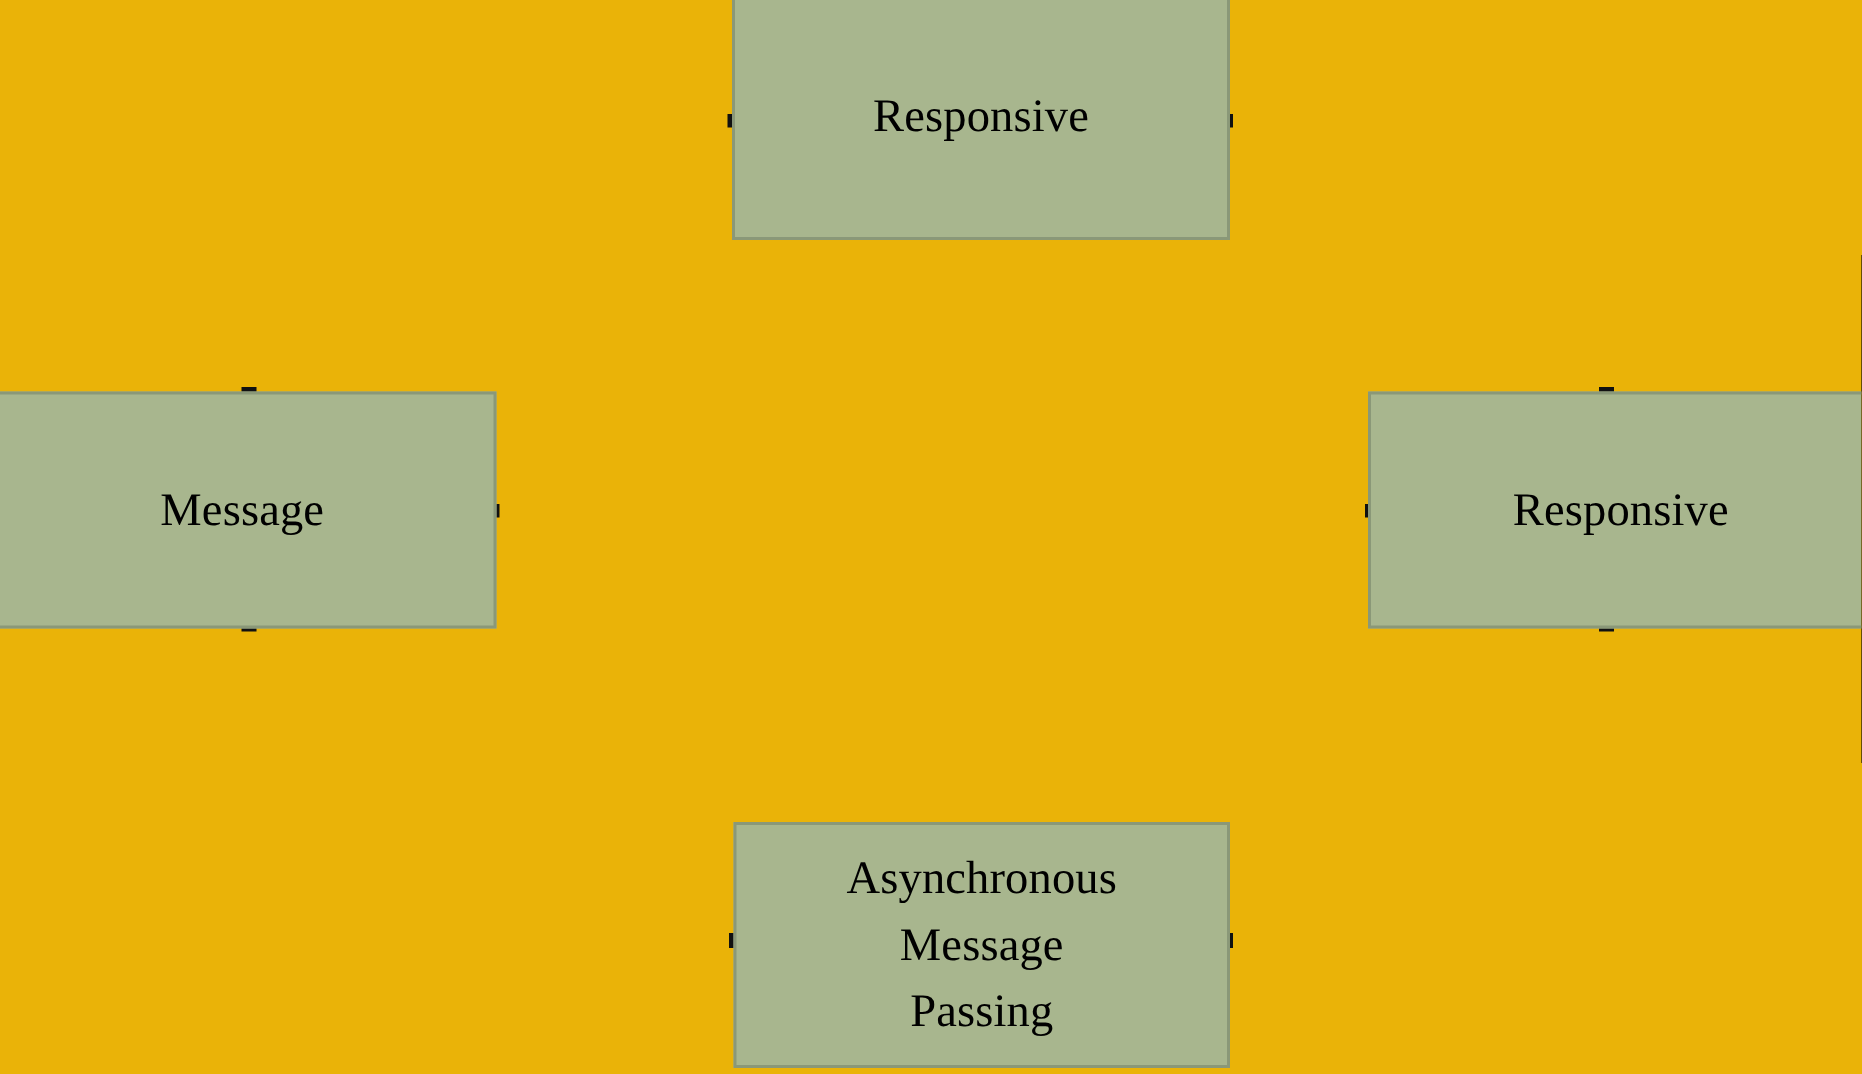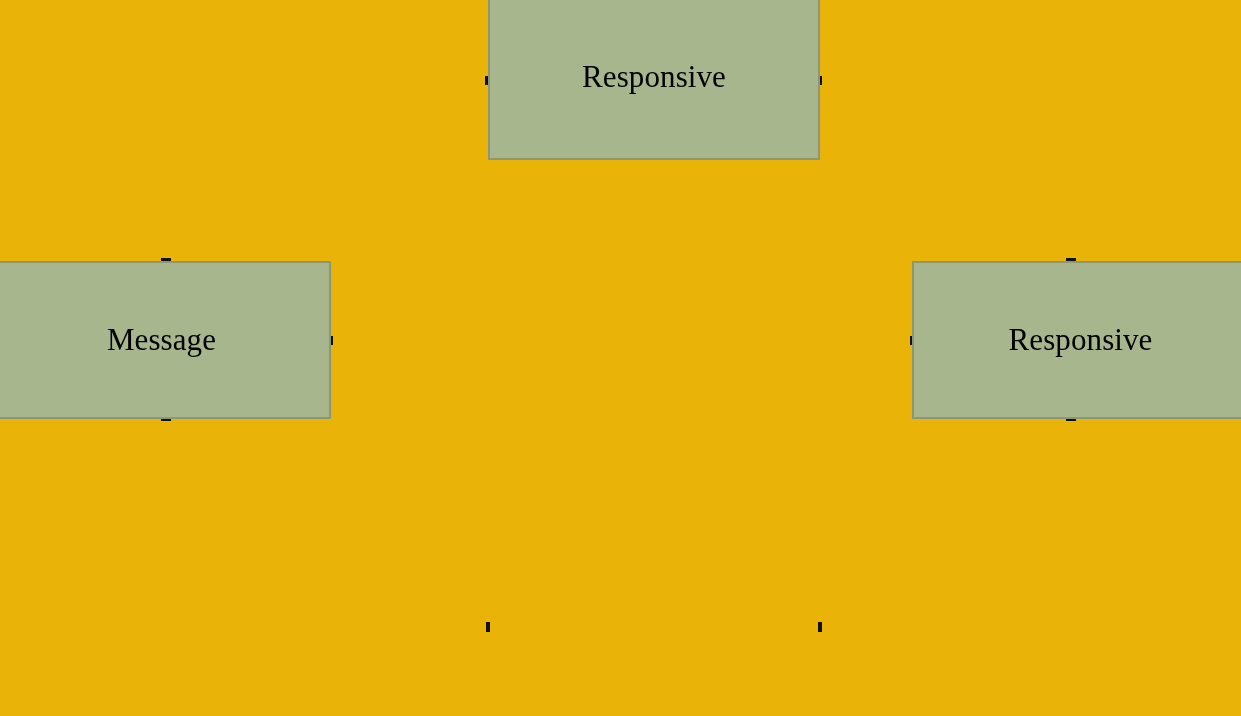--- a/index.html
+++ b/index.html
@@ -112,14 +112,19 @@
   </div>
 
   <div class="node" id="node-elastic">
     <span class="node-label">Message</span>
   </div>
 
   <div class="node" id="node-resilient">
     <span class="node-label">Responsive</span>
   </div>
 
+  <div class="node" id="node-async">
+    <span class="node-label">Asynchronous
+Message
+Passing</span>
+  </div>
 
 </div>
 
 </body></html>

